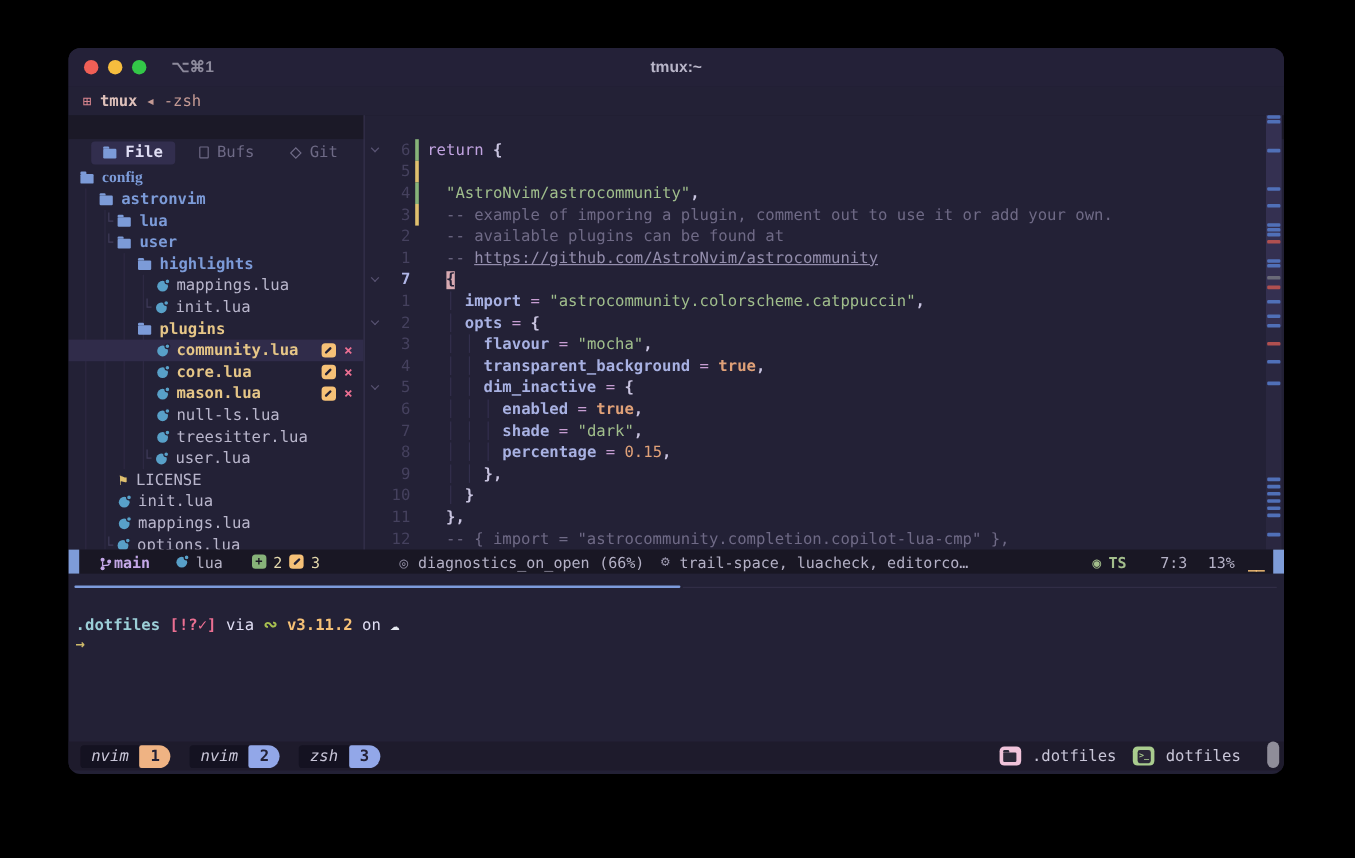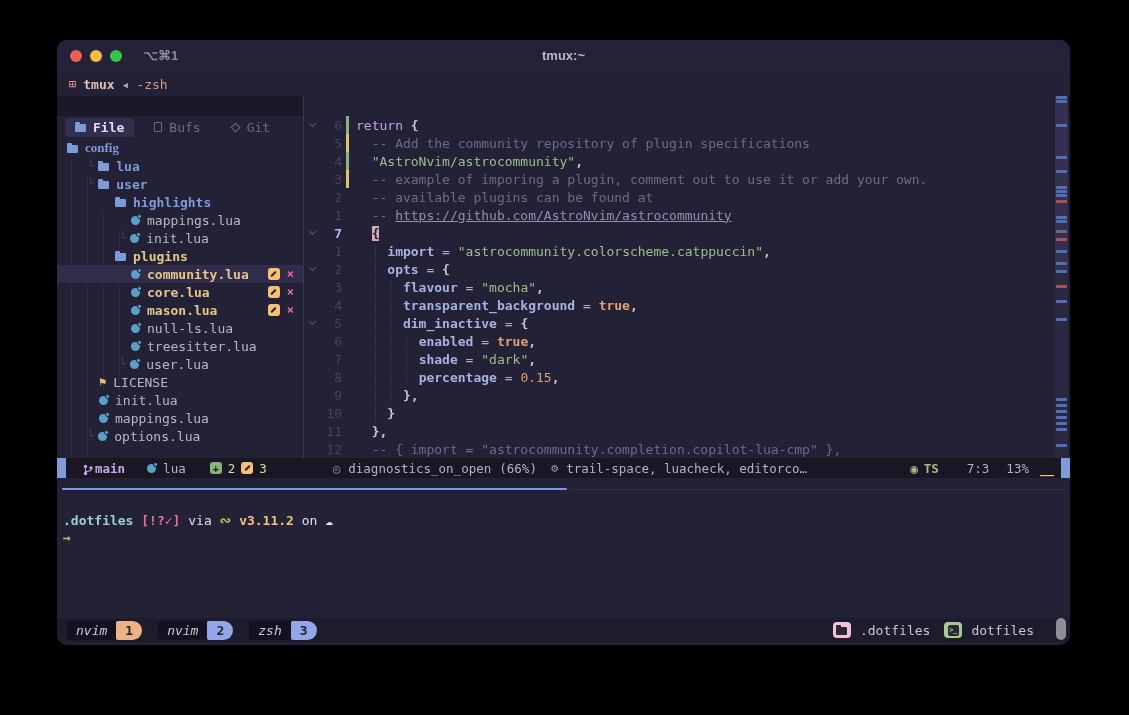--- a/index.html
+++ b/index.html
@@ -29,21 +29,21 @@
   .tab .close{font-size:12px;font-weight:bold;}
   .tab.active{background:#232136;border-radius:3px 3px 0 0;}
   .tab.active .lbl{color:#e0def4;font-weight:bold;}
   .tab.active .close{color:#eb6f92;}
   .ic-lua{width:9px;height:9px;border-radius:50%;background:#6e6a86;position:relative;flex:0 0 auto;}
   .ic-lua::after{content:"";position:absolute;top:-2px;right:-2px;width:3px;height:3px;border-radius:50%;
     background:inherit;border:1px solid #1b1927;}
   .tab.active .ic-lua{background:#58a0c8;}
   
   .sidebar{position:absolute;left:0;top:76px;width:246px;height:342px;background:#232136;overflow:hidden;}
-  .side-tabs{display:flex;align-items:center;height:22px;padding-left:8px;gap:10px;font-size:13px;}
+  .side-tabs{display:flex;align-items:center;height:22px;padding-left:8px;gap:10px;font-size:13px;justify-content:center;}
   .side-tab{display:flex;align-items:center;gap:7px;padding:2px 10px;color:#6e6a86;border-radius:3px;}
   .side-tab.active{background:#322e4e;color:#e0def4;font-weight:bold;}
   .ic-folder{width:11px;height:8px;border-radius:1px;background:#7c9bd8;position:relative;margin-top:2px;flex:0 0 auto;}
   .ic-folder::before{content:"";position:absolute;top:-2px;left:0;width:5px;height:2px;
     border-radius:1px 1px 0 0;background:inherit;}
   .side-tab .ic-folder{background:#7c9bd8;}
   .side-tab:not(.active) .ic-folder{background:#6e6a86;}
   .ic-file{width:8px;height:10px;border:1.5px solid #6e6a86;border-radius:1px;flex:0 0 auto;}
   .ic-diamond{width:7px;height:7px;border:1.5px solid #6e6a86;transform:rotate(45deg);flex:0 0 auto;margin:0 1px;}
   .tree{position:absolute;left:0;top:23px;right:0;}
@@ -212,20 +212,24 @@
       </div>
     <div class="t-guide" style="left:14px;top:41px;height:301px;"></div>
     <div class="t-guide" style="left:30px;top:59px;height:283px;"></div>
     <div class="t-guide" style="left:46px;top:95px;height:180px;"></div>
     <div class="t-guide" style="left:62px;top:113px;height:162px;"></div>
     <div class="tree">
         <div class="tree-row" style="padding-left: 10px; font-family: Liberation Serif, serif;">
           <span class="ic-folder"></span>
           <span class="lbl t-dir">config</span>
         </div>
+        <div class="tree-row" style="padding-left: 26px;">
+          <span class="ic-folder"></span>
+          <span class="lbl t-dir">astronvim</span>
+        </div>
         <div class="tree-row" style="padding-left: 30px;">
           <span class="conn">└</span>
           <span class="ic-folder"></span>
           <span class="lbl t-dir">lua</span>
         </div>
         <div class="tree-row" style="padding-left: 30px;">
           <span class="conn">└</span>
           <span class="ic-folder"></span>
           <span class="lbl t-dir">user</span>
         </div>
@@ -306,21 +310,21 @@
           <span class="ic-lua"></span>
           <span class="lbl t-file">options.lua</span>
         </div>
       </div>
   </div>
   <div class="winsep"></div>
 
   <div class="editor">
     <div class="code-lines">
         <div class="code-line"><span class="fold"><span class="chev"></span></span><span class="num">6</span><span class="sign add"></span><span class="code"><span class="tok-kw">return </span><span class="tok-pun">{</span></span></div>
-        <div class="code-line"><span class="fold"></span><span class="num">5</span><span class="sign chg"></span><span class="code"><span class="tok-com">  -- Add the community repository of plugin specifications</span></span></div>
+        <div class="code-line"><span class="fold"></span><span class="num">5</span><span class="sign chg"></span></div>
         <div class="code-line"><span class="fold"></span><span class="num">4</span><span class="sign add"></span><span class="code"><span class="tok-fg">  </span><span class="tok-str">"AstroNvim/astrocommunity"</span><span class="tok-pun">,</span></span></div>
         <div class="code-line"><span class="fold"></span><span class="num">3</span><span class="sign chg"></span><span class="code"><span class="tok-com">  -- example of imporing a plugin, comment out to use it or add your own.</span></span></div>
         <div class="code-line"><span class="fold"></span><span class="num">2</span><span class="sign"></span><span class="code"><span class="tok-com">  -- available plugins can be found at</span></span></div>
         <div class="code-line"><span class="fold"></span><span class="num">1</span><span class="sign"></span><span class="code"><span class="tok-com">  -- </span><span class="tok-url">https://github.com/AstroNvim/astrocommunity</span></span></div>
         <div class="code-line"><span class="fold"><span class="chev"></span></span><span class="num cur">7</span><span class="sign"></span><span class="code"><span class="tok-fg">  </span><span class="tok-cursor">{</span></span></div>
         <div class="code-line"><span class="fold"></span><span class="num">1</span><span class="sign"></span><span class="code"><span class="tok-fg">  </span><span class="tok-guide">│ </span><span class="tok-id">import</span><span class="tok-fg"> </span><span class="tok-op">=</span><span class="tok-fg"> </span><span class="tok-str">"astrocommunity.colorscheme.catppuccin"</span><span class="tok-pun">,</span></span></div>
         <div class="code-line"><span class="fold"><span class="chev"></span></span><span class="num">2</span><span class="sign"></span><span class="code"><span class="tok-fg">  </span><span class="tok-guide">│ </span><span class="tok-id">opts</span><span class="tok-fg"> </span><span class="tok-op">=</span><span class="tok-fg"> </span><span class="tok-pun">{</span></span></div>
         <div class="code-line"><span class="fold"></span><span class="num">3</span><span class="sign"></span><span class="code"><span class="tok-fg">  </span><span class="tok-guide">│ │ </span><span class="tok-id">flavour</span><span class="tok-fg"> </span><span class="tok-op">=</span><span class="tok-fg"> </span><span class="tok-str">"mocha"</span><span class="tok-pun">,</span></span></div>
         <div class="code-line"><span class="fold"></span><span class="num">4</span><span class="sign"></span><span class="code"><span class="tok-fg">  </span><span class="tok-guide">│ │ </span><span class="tok-id">transparent_background</span><span class="tok-fg"> </span><span class="tok-op">=</span><span class="tok-fg"> </span><span class="tok-bool">true</span><span class="tok-pun">,</span></span></div>
         <div class="code-line"><span class="fold"><span class="chev"></span></span><span class="num">5</span><span class="sign"></span><span class="code"><span class="tok-fg">  </span><span class="tok-guide">│ │ </span><span class="tok-id">dim_inactive</span><span class="tok-fg"> </span><span class="tok-op">=</span><span class="tok-fg"> </span><span class="tok-pun">{</span></span></div>

